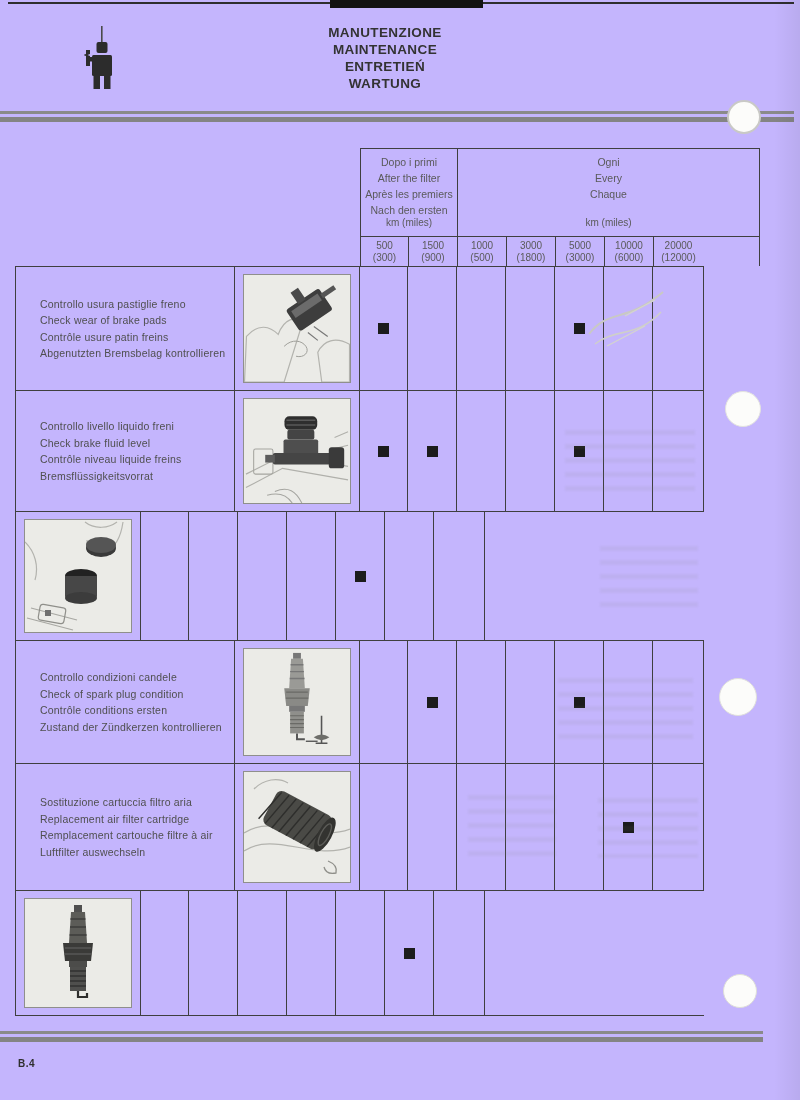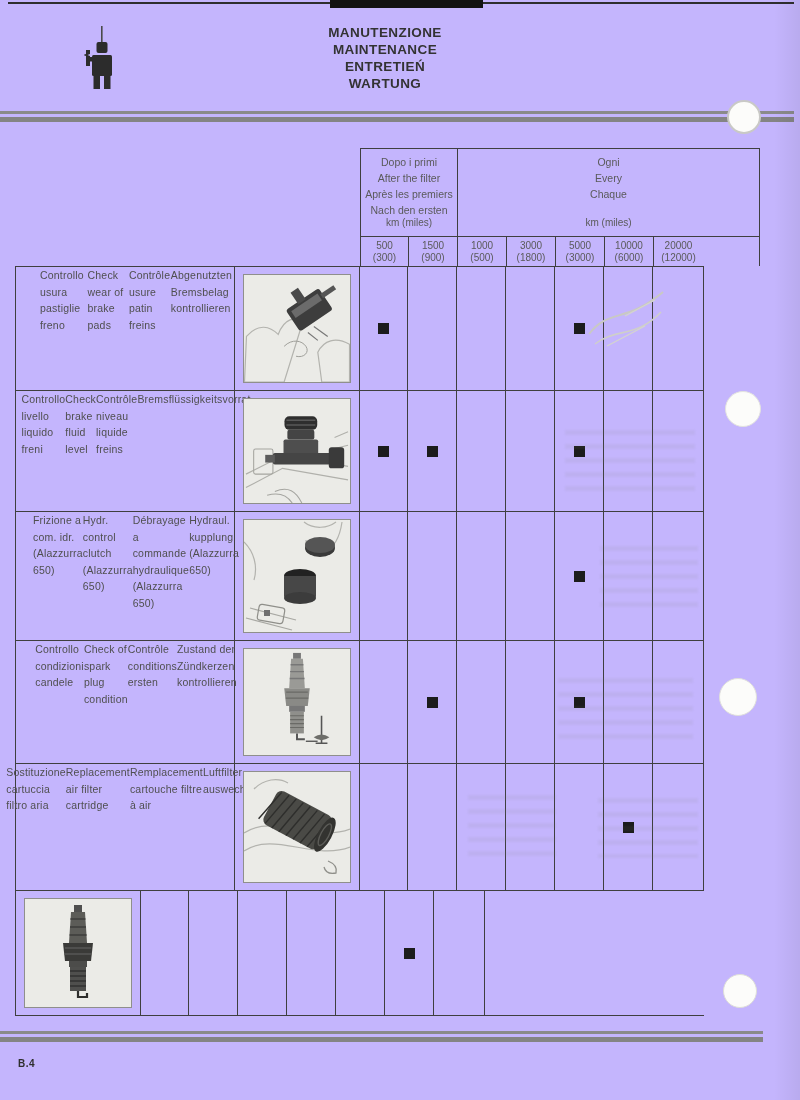--- a/index.html
+++ b/index.html
@@ -51,21 +51,21 @@
   .tbody{position:absolute;left:15px;top:266px;width:689px;box-sizing:border-box;
     border-top:1px solid #3f3f3f;border-left:1px solid #3f3f3f;}
   .trow{display:flex;box-sizing:border-box;border-bottom:1px solid #3f3f3f;}
   .trow:nth-of-type(1){height:124px;}
   .trow:nth-of-type(2){height:121px;}
   .trow:nth-of-type(3){height:129px;}
   .trow:nth-of-type(4){height:123px;}
   .trow:nth-of-type(5){height:127px;justify-content:space-between;}
   .trow:nth-of-type(6){height:125px;}
   .task{width:219px;box-sizing:border-box;border-right:1px solid #3f3f3f;
-    padding:0 2px 0 24px;display:flex;flex-direction:row;justify-content:center;
+    padding:0 2px 0 24px;display:flex;flex-direction:column;justify-content:center;
     font-size:10.5px;line-height:16.5px;color:#4f4f4f;letter-spacing:.2px;}
   .task .tline{white-space:pre-line;}
   .pic{width:125px;box-sizing:border-box;border-right:1px solid #3f3f3f;
     display:flex;align-items:center;justify-content:center;}
   .picbox{width:106px;height:calc(100% - 16px);background:#ebebe7;border:1px solid #8f8f8c;overflow:hidden;}
   .picbox svg{width:100%;height:100%;display:block;}
   .ival{box-sizing:border-box;border-right:1px solid #3f3f3f;display:flex;align-items:center;justify-content:center;}
   .ival.c1{width:48px;} .ival.c2,.ival.c3,.ival.c4,.ival.c5,.ival.c6{width:49px;} .ival.c7{width:51px;}
   .ival.marked::after{content:"";width:11px;height:11px;background:#1c1c1c;}
 
@@ -226,27 +226,20 @@
       <div class="ival c1 marked"></div>
       <div class="ival c2 marked"></div>
       <div class="ival c3"></div>
       <div class="ival c4"></div>
       <div class="ival c5 marked"></div>
       <div class="ival c6"></div>
       <div class="ival c7"></div>
     </div>
 
     <div class="trow">
-      <div class="task">
-        <div class="tline">Frizione a com. idr. (Alazzurra 650)</div>
-        <div class="tline">Hydr. control clutch (Alazzurra 650)</div>
-        <div class="tline">Débrayage a commande
-hydraulique (Alazzurra 650)</div>
-        <div class="tline">Hydraul. kupplung (Alazzurra 650)</div>
-      </div>
       <div class="pic">
         <div class="picbox">
           <svg viewBox="0 0 106 108">
             <path d="M60,0 C70,8 84,6 92,0 M98,0 C96,14 90,26 80,30 C70,34 62,28 62,18" fill="none" stroke="#b3b3ae" stroke-width="1.2"></path>
             <path d="M0,20 C10,30 14,44 10,58" fill="none" stroke="#b3b3ae" stroke-width="1.2"></path>
             <ellipse cx="76" cy="26" rx="15" ry="9" fill="#3a3a3a"></ellipse>
             <ellipse cx="76" cy="23" rx="15" ry="8" fill="#555"></ellipse>
             <ellipse cx="56" cy="54" rx="16" ry="7" fill="#222"></ellipse>
             <path d="M40,54 L40,74 C40,80 72,80 72,74 L72,54" fill="#474747"></path>
             <ellipse cx="56" cy="76" rx="16" ry="6" fill="#3c3c3c"></ellipse>

